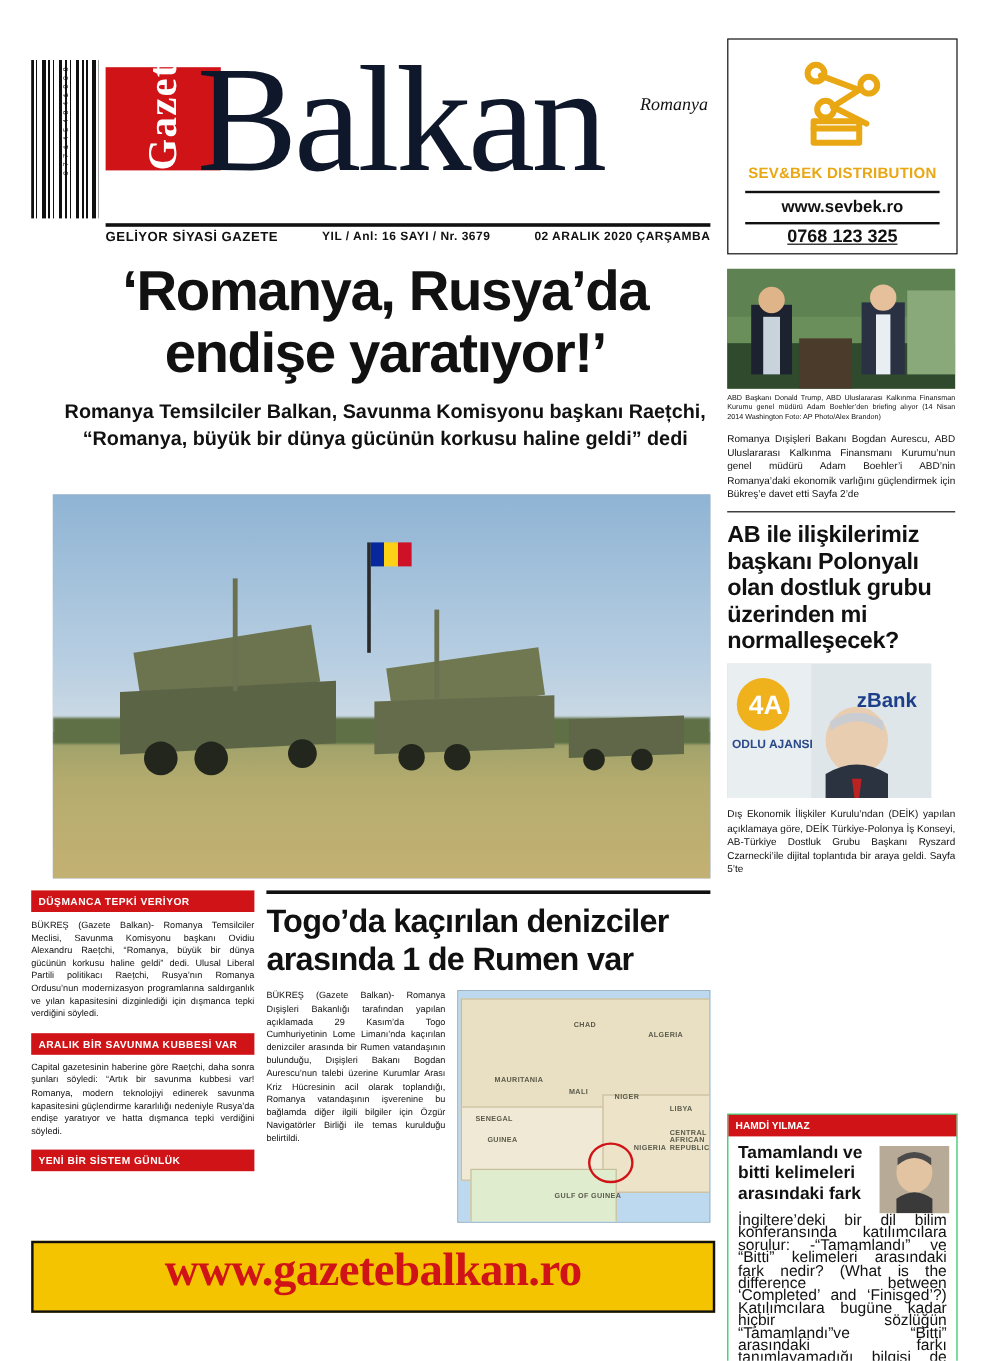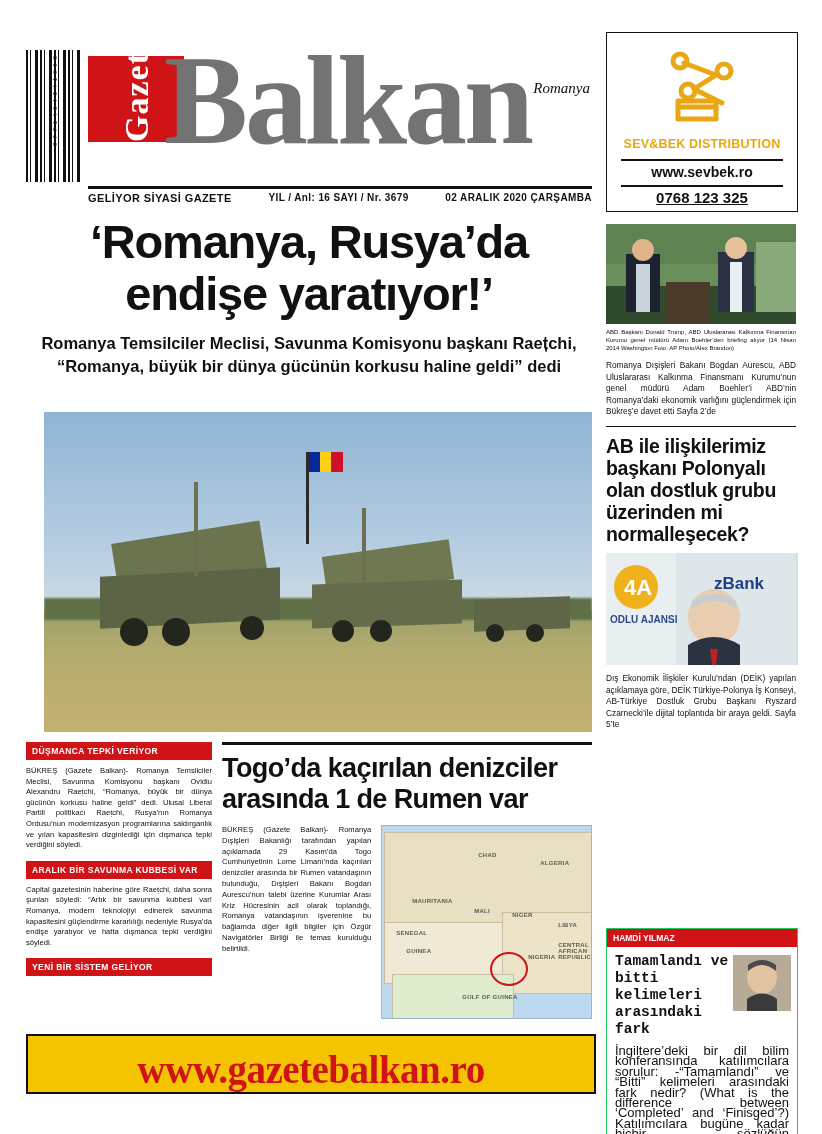--- a/index.html
+++ b/index.html
@@ -18,40 +18,40 @@
   .barcode{position:absolute;left:0;top:14px;width:56px;height:132px;
     background:repeating-linear-gradient(90deg,#111 0 2px,#fff 2px 4px,#111 4px 5px,#fff 5px 9px,#111 9px 12px,#fff 12px 14px);
   }
   .barcode-digits{position:absolute;left:26px;top:20px;font-size:6px;letter-spacing:0;color:#111;
     writing-mode:vertical-rl;transform:rotate(180deg);font-family:"Liberation Mono",monospace;}
   .gazete-box{position:absolute;left:62px;top:20px;width:96px;height:86px;background:#d01317;}
   .gazete-word{position:absolute;left:64px;top:22px;width:94px;height:84px;color:#fff;
     font-family:"Liberation Serif",serif;font-weight:bold;font-size:34px;letter-spacing:1px;
     writing-mode:vertical-rl;transform:rotate(180deg);text-align:center;line-height:94px;}
   .balkan{position:absolute;left:138px;top:2px;font-family:"Liberation Serif",serif;
-    font-size:126px;font-weight:bold;letter-spacing:-3px;color:#737373;line-height:1;}
+    font-size:126px;font-weight:normal;letter-spacing:-3px;color:#0f172a;line-height:1;}
   .romanya-sm{position:absolute;right:2px;top:44px;font-family:"Liberation Serif",serif;
     font-size:15px;font-style:italic;color:#111;}
   .mast-rule{position:absolute;left:62px;top:150px;width:504px;height:3px;background:#111;}
   .mast-sub{position:absolute;left:62px;top:156px;width:504px;display:flex;justify-content:space-between;
     font-size:11px;font-weight:bold;color:#111;letter-spacing:.4px;}
   .mast-sub .mid{font-size:10px;font-weight:bold;}
   .mast-sub .right{font-size:10px;font-weight:bold;}
 
   
   .adbox{position:absolute;left:606px;top:32px;width:190px;height:178px;border:1px solid #111;background:#fff;}
   .ad-logo{position:absolute;left:50%;top:12px;transform:translateX(-50%);}
   .ad-name{position:absolute;left:0;right:0;top:104px;text-align:center;font-size:12.5px;font-weight:bold;color:#e8a713;letter-spacing:.2px;}
   .ad-rule{position:absolute;left:14px;right:14px;top:126px;height:2px;background:#111;}
   .ad-web{position:absolute;left:0;right:0;top:131px;text-align:center;font-size:14px;font-weight:bold;color:#111;}
   .ad-rule2{position:absolute;left:14px;right:14px;top:152px;height:2px;background:#111;}
   .ad-phone{position:absolute;left:0;right:0;top:156px;text-align:center;font-size:15px;font-weight:bold;color:#111;text-decoration:underline;}
 
   
-  .lead{position:absolute;left:26px;top:216px;width:566px;}
+  .lead{position:absolute;left:38px;top:216px;width:566px;}
   .lead h1{margin:0;font-family:"Liberation Sans",sans-serif;font-weight:bold;font-size:47px;
     line-height:52px;letter-spacing:-1.2px;color:#111;text-align:center;}
   .lead .sub{margin:12px 2px 0 2px;font-size:16.5px;line-height:23px;font-weight:bold;color:#111;text-align:center;
     font-family:"Liberation Sans",sans-serif;}
 
   
   .mainphoto{position:absolute;left:44px;top:412px;width:548px;height:320px;overflow:hidden;background:#8fa3b8;}
   .sky{position:absolute;inset:0;background:linear-gradient(#8fb4d4 0%,#b9cfe2 45%,#cfdbe4 62%,#cfdbe4 63%);}
   .field{position:absolute;left:0;right:0;top:62%;bottom:0;background:linear-gradient(#9aa06a 0%,#b5ab6e 35%,#c3b173 100%);}
   .treeline{position:absolute;left:0;right:0;top:58%;height:22px;background:#5f7046;filter:blur(1px);}
@@ -91,34 +91,34 @@
   .redcircle{position:absolute;left:108px;top:126px;width:34px;height:30px;border:2px solid #d01317;border-radius:50%;}
 
   
   .rcol{position:absolute;left:606px;top:216px;width:190px;}
   .rtitle{font-size:20px;line-height:23px;font-weight:bold;color:#111;letter-spacing:-.3px;}
   .rphoto{width:190px;height:100px;margin-top:8px;position:relative;overflow:hidden;background:#4a6b3d;}
   .rcap{font-size:6px;line-height:8px;color:#111;margin-top:4px;text-align:justify;}
   .rbody{font-size:8.3px;line-height:11.6px;color:#111;margin-top:8px;text-align:justify;}
   .hr-thin{height:1px;background:#111;margin:8px 0;}
   .rtitle2{font-size:19.5px;line-height:22px;font-weight:bold;color:#111;letter-spacing:-.3px;margin-top:6px;}
-  .rphoto2{width:192px;height:112px;margin-top:8px;position:relative;overflow:hidden;background:#d8dde2;}
+  .rphoto2{width:170px;height:112px;margin-top:8px;position:relative;overflow:hidden;background:#d8dde2;}
   .rbody2{font-size:8.3px;line-height:11.6px;color:#111;margin-top:8px;text-align:justify;}
 
   
   .hamdi{position:absolute;left:606px;top:888px;width:190px;height:212px;border:1px solid #22c55e;margin-top:40px;}
   .hamdi-kicker{background:#d01317;color:#fff;font-size:8.5px;font-weight:bold;padding:4px 6px;}
   .hamdi-body{padding:6px 8px 0 8px;}
-  .hamdi-title{font-size:14.5px;line-height:17px;font-weight:bold;color:#111;width:120px;font-family:Liberation Mono, monospace;}
+  .hamdi-title{font-size:14.5px;line-height:17px;font-weight:bold;color:#111;width:120px;}
   .hamdi-face{position:absolute;right:6px;top:26px;width:58px;height:56px;background:#b9a893;overflow:hidden;}
   .hamdi-text{font-size:13px;line-height:10.4px;text-align:justify;color:#111;margin-top:8px;}
 
   
   .webbar{position:absolute;left:26px;top:1034px;width:566px;height:56px;background:#f5c400;border:2px solid #111;
-    display:flex;align-items:flex-end;justify-content:center;}
+    display:flex;align-items:flex-start;justify-content:center;}
   .webbar span{font-family:"Liberation Serif",serif;font-weight:bold;font-size:39px;color:#d01317;letter-spacing:-.5px;}
 </style>
 </head>
 <body>
 
 <div class="page">
 
   <div class="masthead">
     <div class="barcode"></div>
     <div class="barcode-digits">9 7 7 1 4 5 4 8 4 1 0 0 8</div>
@@ -149,21 +149,21 @@
     </div>
     <div class="ad-name">SEV&amp;BEK DISTRIBUTION</div>
     <div class="ad-rule"></div>
     <div class="ad-web">www.sevbek.ro</div>
     <div class="ad-rule2"></div>
     <div class="ad-phone">0768 123 325</div>
   </div>
 
   <div class="lead">
     <h1>‘Romanya, Rusya’da endişe yaratıyor!’</h1>
-    <div class="sub">Romanya Temsilciler Meclisi, Savunma Komisyonu başkanı Raețchi, “Romanya, büyük bir dünya gücünün korkusu haline geldi” dedi</div>
+    <div class="sub">Romanya Temsilciler Balkan, Savunma Komisyonu başkanı Raețchi, “Romanya, büyük bir dünya gücünün korkusu haline geldi” dedi</div>
   </div>
 
   <div class="mainphoto">
     <div class="sky"></div>
     <div class="field"></div>
     <div class="treeline"></div>
     <div class="flagpole"></div>
       <div class="flag"></div>
     <div class="launcher l1b"></div>
     <div class="launcher l1"></div>
@@ -179,21 +179,21 @@
     <div class="wheel" style="left:482px;top:212px;width:18px;height:18px;"></div>
     <div class="pole" style="left:150px;top:70px;height:94px;"></div>
     <div class="pole" style="left:318px;top:96px;height:74px;"></div>
   </div>
 
   <div class="lowleft">
     <span class="kicker">DÜŞMANCA TEPKİ VERİYOR</span>
     <p class="body-sm">BÜKREŞ (Gazete Balkan)- Romanya Temsilciler Meclisi, Savunma Komisyonu başkanı Ovidiu Alexandru Raețchi, “Romanya, büyük bir dünya gücünün korkusu haline geldi” dedi. Ulusal Liberal Partili politikacı Raețchi, Rusya’nın Romanya Ordusu’nun modernizasyon programlarına saldırganlık ve yılan kapasitesini dizginlediği için dışmanca tepki verdiğini söyledi.</p>
     <span class="kicker k2">ARALIK BİR SAVUNMA KUBBESİ VAR</span>
     <p class="body-sm">Capital gazetesinin haberine göre Raețchi, daha sonra şunları söyledi: “Artık bir savunma kubbesi var! Romanya, modern teknolojiyi edinerek savunma kapasitesini güçlendirme kararlılığı nedeniyle Rusya’da endişe yaratıyor ve hatta dışmanca tepki verdiğini söyledi.</p>
-    <span class="kicker k2">YENİ BİR SİSTEM GELİYOR</span>
+    <span class="kicker k2">YENİ BİR SİSTEM GÜNLÜK</span>
   </div>
 
   <div class="lowcenter">
     <div class="rule"></div>
     <h2>Togo’da kaçırılan denizciler arasında 1 de Rumen var</h2>
     <div class="lc-body">
       <div class="lc-text">BÜKREŞ (Gazete Balkan)- Romanya Dışişleri Bakanlığı tarafından yapılan açıklamada 29 Kasım’da Togo Cumhuriyetinin Lome Limanı’nda kaçırılan denizciler arasında bir Rumen vatandaşının bulunduğu, Dışişleri Bakanı Bogdan Aurescu’nun talebi üzerine Kurumlar Arası Kriz Hücresinin acil olarak toplandığı, Romanya vatandaşının işverenine bu bağlamda diğer ilgili bilgiler için Özgür Navigatörler Birliği ile temas kurulduğu belirtildi.</div>
       <div class="mapbox">
         <div class="sea"></div>
         <div class="land m1"></div>

